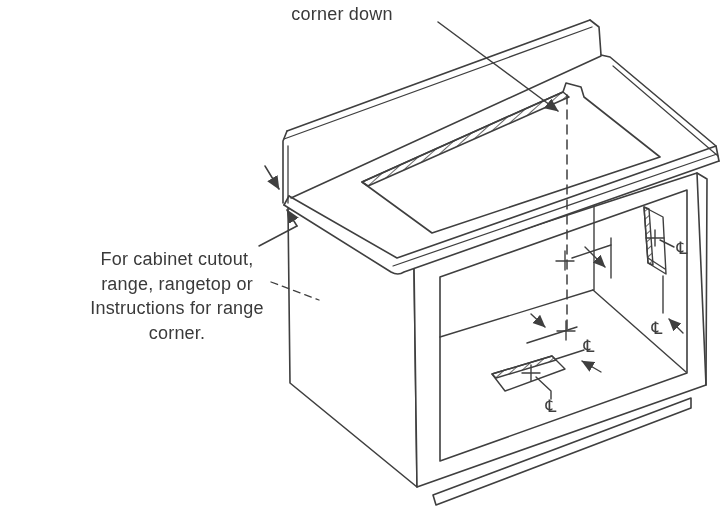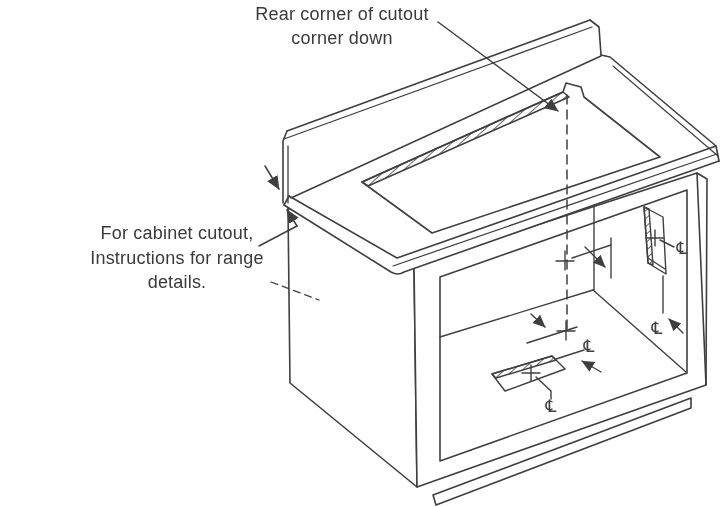--- a/index.html
+++ b/index.html
@@ -7,21 +7,21 @@
     position:relative;width:720px;height:507px;background:#ffffff;
     font-family:"Liberation Sans","DejaVu Sans",sans-serif;overflow:hidden;
   }
   #stage svg{position:absolute;left:0;top:0;}
   .note{
     position:absolute;color:#3a3a3a;text-align:center;
     font-size:18px;line-height:23.5px;letter-spacing:.2px;
   }
   .note div{white-space:nowrap;}
   #top-note{left:182px;top:3px;width:320px;}
-  #left-note{left:62px;top:221px;width:230px;line-height:24.5px;}
+  #left-note{left:62px;top:247px;width:230px;line-height:24.5px;}
   .cl-text{font-family:"DejaVu Sans",sans-serif;font-size:17px;fill:#3f3f3f;}
 </style>
 </head>
 <body>
 
 <div id="stage">
 
   <svg width="720" height="507" viewBox="0 0 720 507">
     <defs>
       <pattern id="hatch" width="6" height="6" patternUnits="userSpaceOnUse" patternTransform="rotate(48)">
@@ -122,23 +122,23 @@
       <path d="M567,95 L567,332" stroke-dasharray="9 6"></path>
       <path d="M271,282 L319,300" stroke-dasharray="7 5" stroke-width="1.3"></path>
       <line x1="438" y1="22" x2="558" y2="111" marker-end="url(#ah)"></line>
       <line x1="265" y1="166" x2="279" y2="189" marker-end="url(#ah)"></line>
       <line x1="297" y1="226" x2="287" y2="210" marker-end="url(#ah)"></line>
       <path d="M259,246 L297,226"></path>
     </g>
   </svg>
 
   <div id="top-note" class="note">
-    <div>Rear corner of cutout</div>
     <div>corner down</div>
   </div>
 
   <div id="left-note" class="note">
     <div>For cabinet cutout,</div>
+    <div>range, rangetop or</div>
     <div>Instructions for range</div>
-    <div>details.</div>
+    <div>corner.</div>
   </div>
 
 </div>
 
 </body></html>

